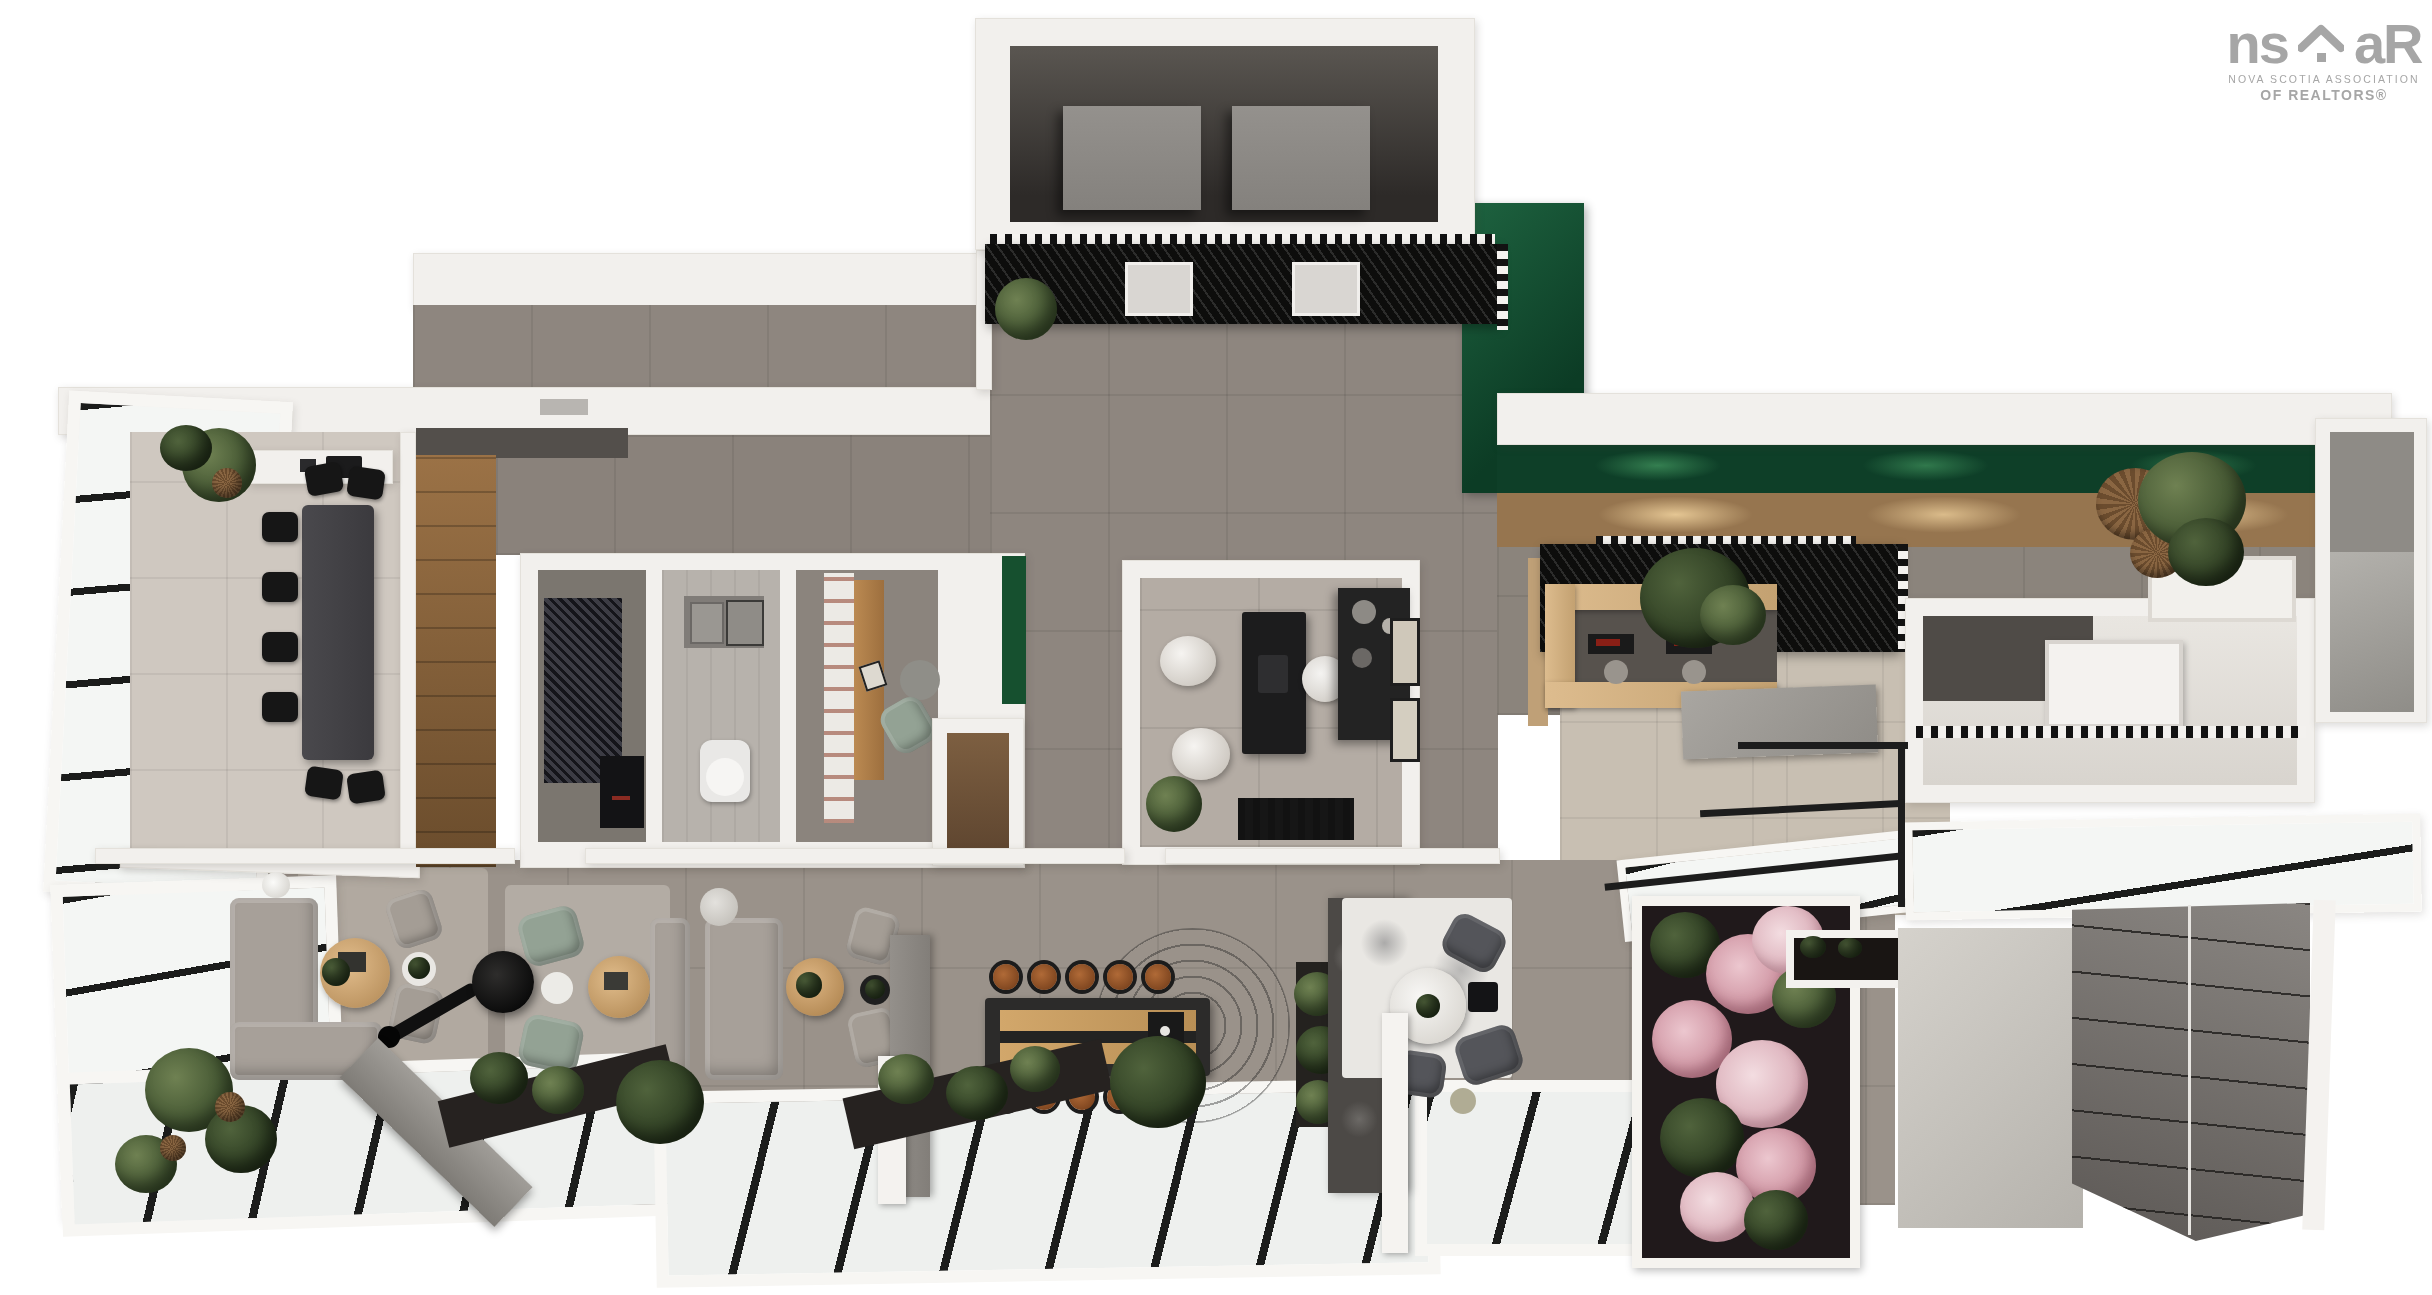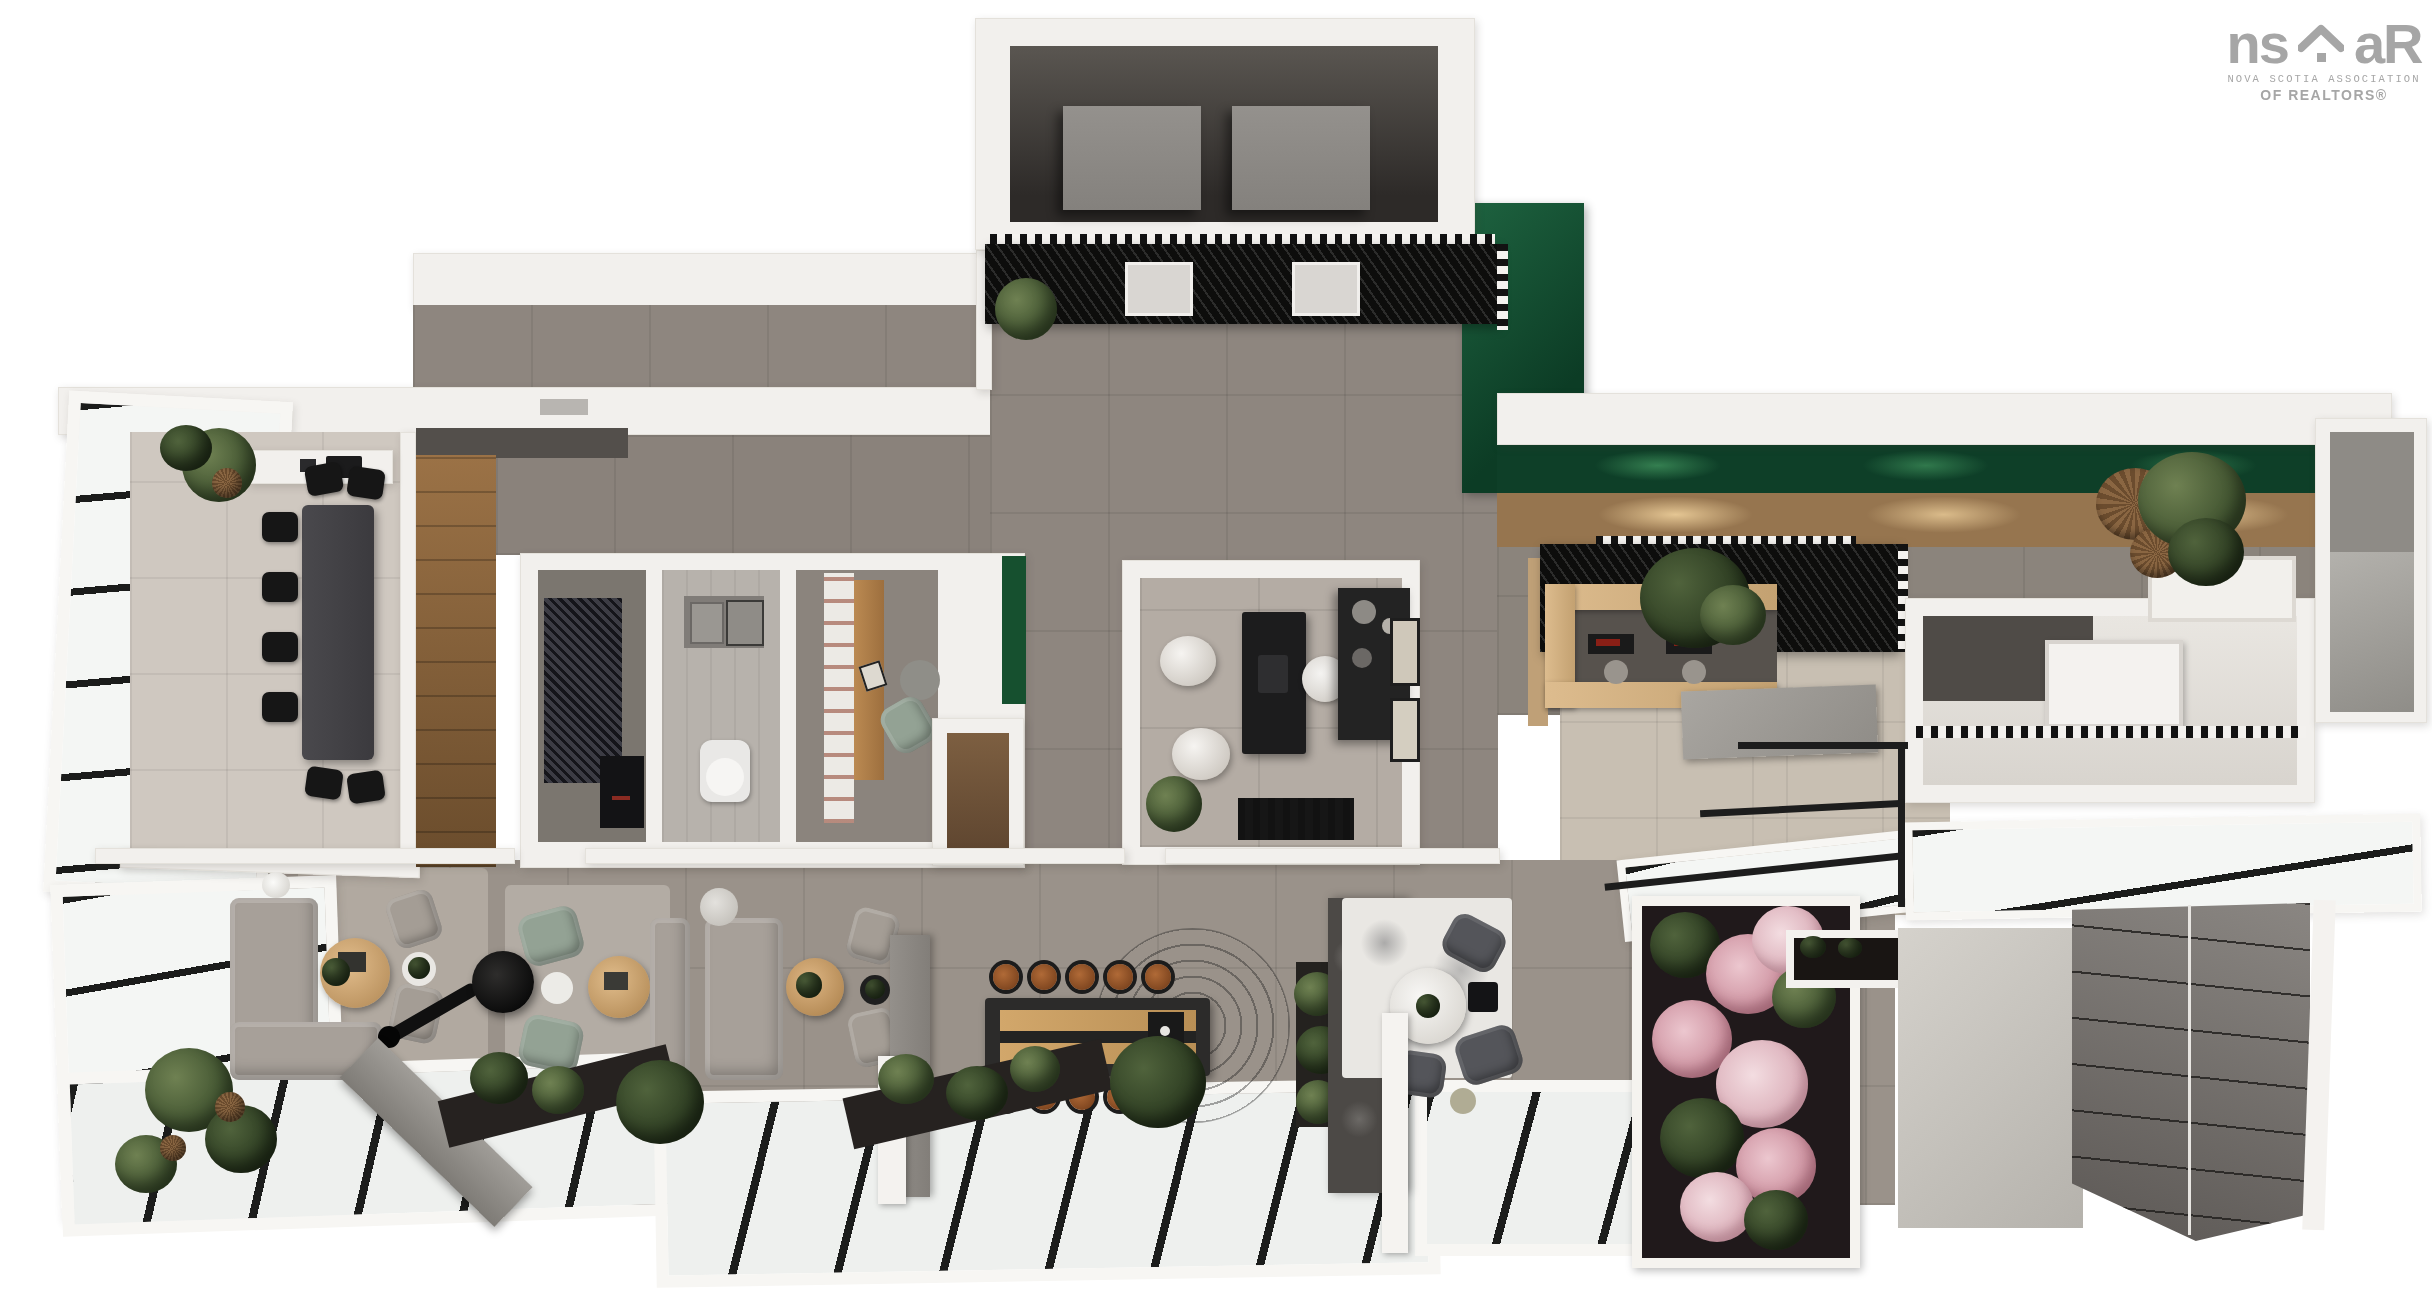--- a/index.html
+++ b/index.html
@@ -21,21 +21,21 @@
   .chairB{background:#161616;border-radius:7px;box-shadow:1px 2px 4px rgba(0,0,0,.4);}
   .chairG{background:#a49d95;border-radius:12px;box-shadow:inset 0 0 0 4px rgba(255,255,255,.16), inset -5px -7px 10px rgba(0,0,0,.28);}
   .chairSage{background:#93a294;border-radius:14px;box-shadow:inset 0 0 0 4px rgba(255,255,255,.14), inset -5px -7px 10px rgba(0,0,0,.3);}
   .chairDk{background:#54555a;border-radius:14px;box-shadow:inset 0 0 0 4px rgba(255,255,255,.1), inset -5px -7px 10px rgba(0,0,0,.35);}
   .sofa{background:#a7a099;border-radius:9px;box-shadow:inset 0 0 0 5px rgba(255,255,255,.18), inset -6px -8px 14px rgba(0,0,0,.25);}
   .stool{width:26px;height:26px;border-radius:50%;background:radial-gradient(circle at 40% 40%,#b06a37,#7e451f 75%);box-shadow:0 0 0 4px #1c1c1c;}
   .oak{background:linear-gradient(90deg,#ddbc8e,#c3a171);box-shadow:1px 2px 5px rgba(0,0,0,.3);}
   .logo{position:absolute;top:22px;right:8px;width:200px;color:#a6a6a6;text-align:center;}
   .logo-row{display:flex;align-items:flex-end;justify-content:center;gap:12px;font-size:56px;font-weight:700;line-height:.78;letter-spacing:-2px;}
   .logo-house{width:46px;height:40px;margin:0 -2px 2px -2px;}
-  .logo-sub{font-size:10.5px;letter-spacing:2.1px;margin-top:7px;font-family:Liberation Mono, monospace;}
+  .logo-sub{font-size:10.5px;letter-spacing:2.1px;margin-top:7px;}
   .logo-sub2{font-size:14px;letter-spacing:1.5px;font-weight:700;margin-top:2px;}
 </style>
 </head>
 <body>
 
 <div class="scene">
 
   <div class="abs wall" style="left:413px;top:253px;width:577px;height:54px;"></div>
   <div class="abs tile" style="left:413px;top:305px;width:577px;height:84px;"></div>
   <div class="abs wall" style="left:58px;top:387px;width:967px;height:48px;"></div>

